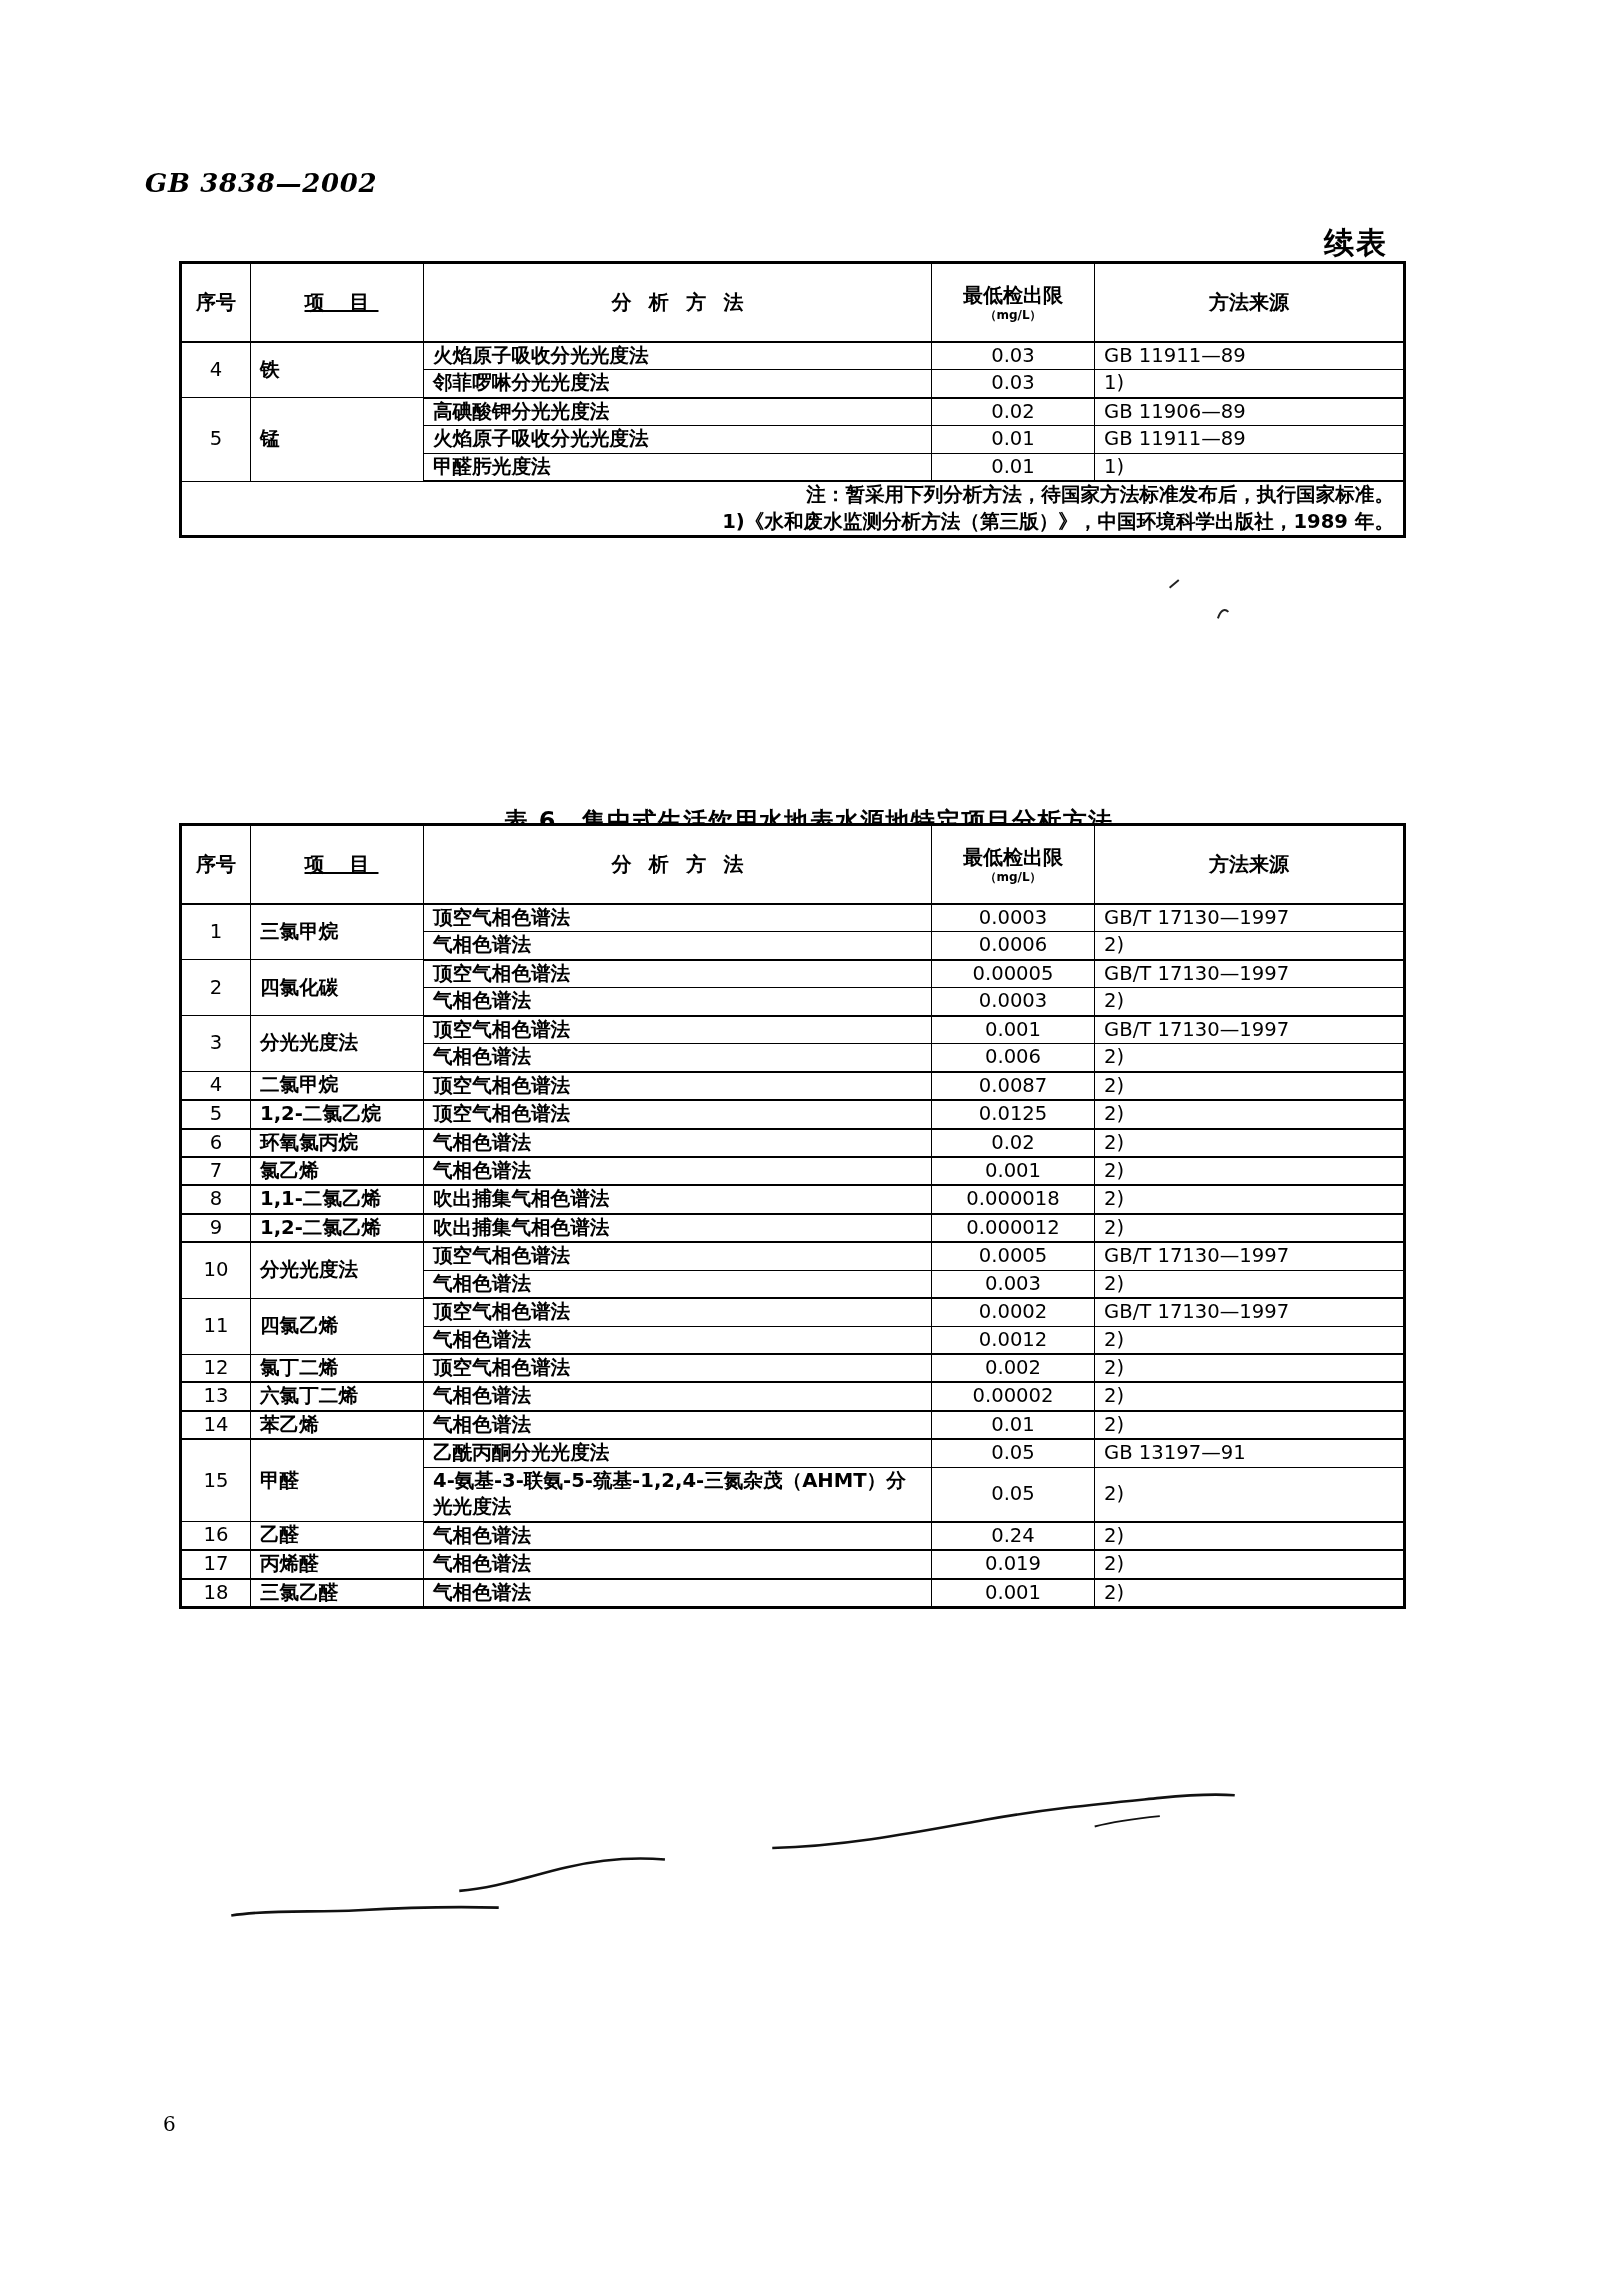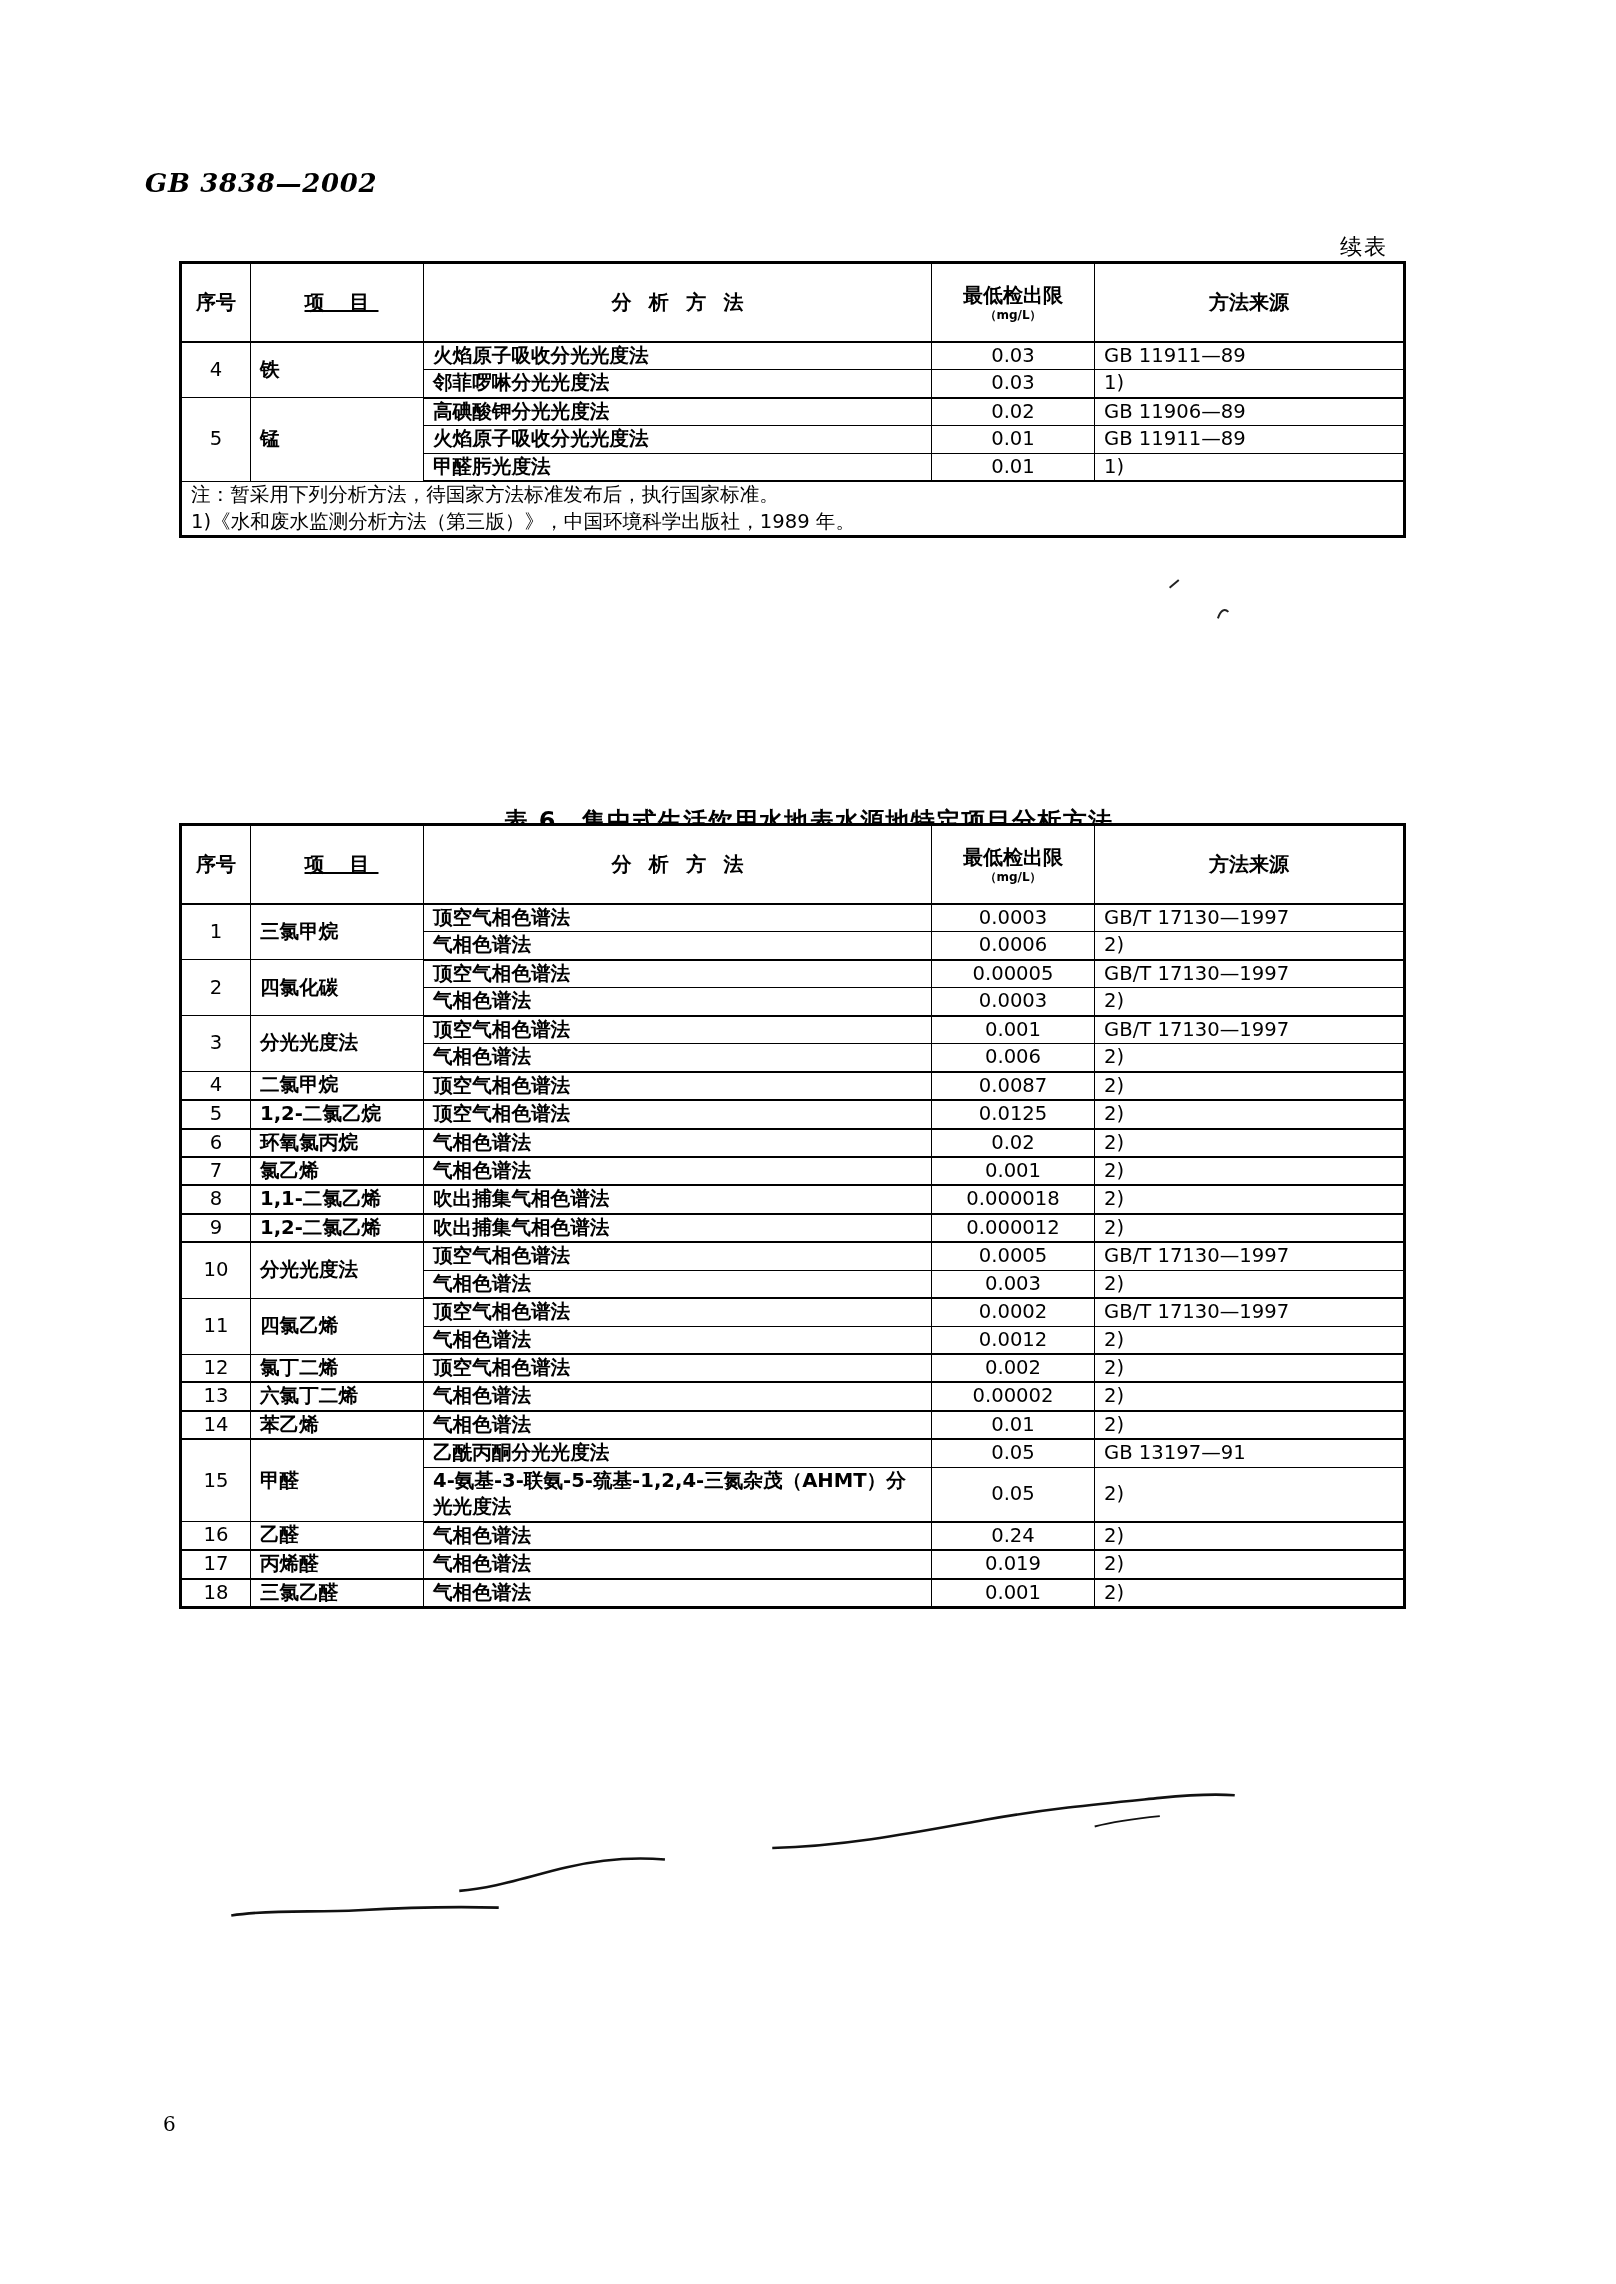--- a/index.html
+++ b/index.html
@@ -30,24 +30,24 @@
     font-family: "DejaVu Serif", "Liberation Serif", serif;
     font-weight: bold;
     font-size: 26px;
     letter-spacing: 0.7px;
     white-space: nowrap;
     font-style: italic;
   }
   .cont-label {
     position: absolute;
     right: 229px;
-    top: 232px;
+    top: 223px;
     font-family: "DejaVu Sans", "Liberation Sans", sans-serif;
-    font-weight: normal;
-    font-size: 22px;
+    font-weight: bold;
+    font-size: 30px;
     letter-spacing: 2px;
   }
 
   
   .tbl {
     position: absolute;
     border-collapse: collapse;
     table-layout: fixed;
     background: #fff;
     margin-left: 16px;
@@ -77,25 +77,25 @@
   .unit { font-weight: bold; font-size: 12px; display:block; margin-top:-1.3px;}
 
   .c-num    { text-align: center; font-family: "DejaVu Serif","Liberation Serif",serif; font-size: 19.6px; }
   .c-item   { font-weight: bold; font-size: 20px; }
   .c-method { font-weight: bold; font-size: 20px; }
   .c-limit  { text-align: center; font-family: "DejaVu Serif","Liberation Serif",serif; font-size: 19.6px; }
   .c-src    { font-family: "DejaVu Serif","Liberation Serif",serif; font-size: 19.6px; }
 
   .grp-bottom td { border-bottom-width: 2.6px; }
   .note-cell {
-    font-weight: normal;
+    font-weight: bold;
     font-size: 20px;
     padding: 22px 0 25px 42px;
     line-height: 2.0;
-    text-align: left;
+    text-align: right;
   }
 
   .tbl-caption {
     position: absolute;
     width: 100%;
     text-align: center;
     font-weight: bold;
     font-size: 24px;
     letter-spacing: 1.3px;
   }

